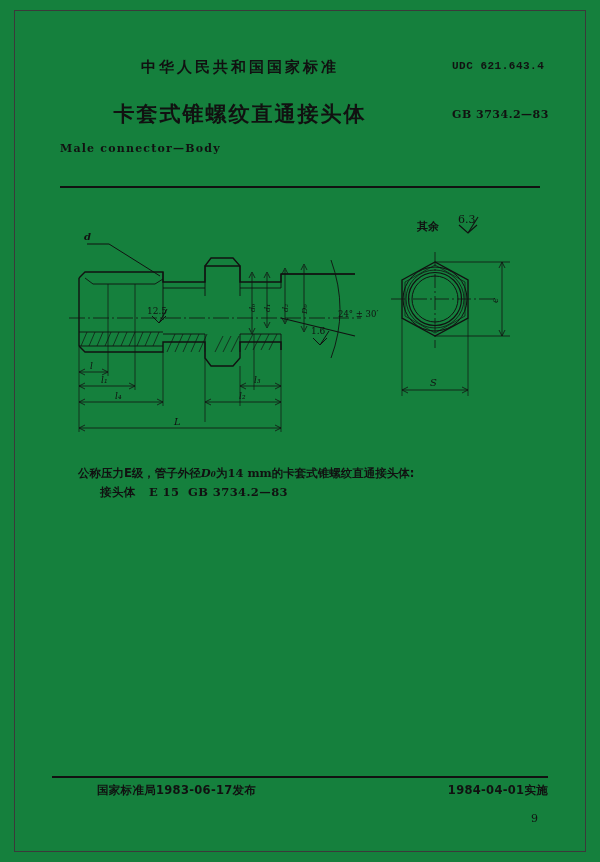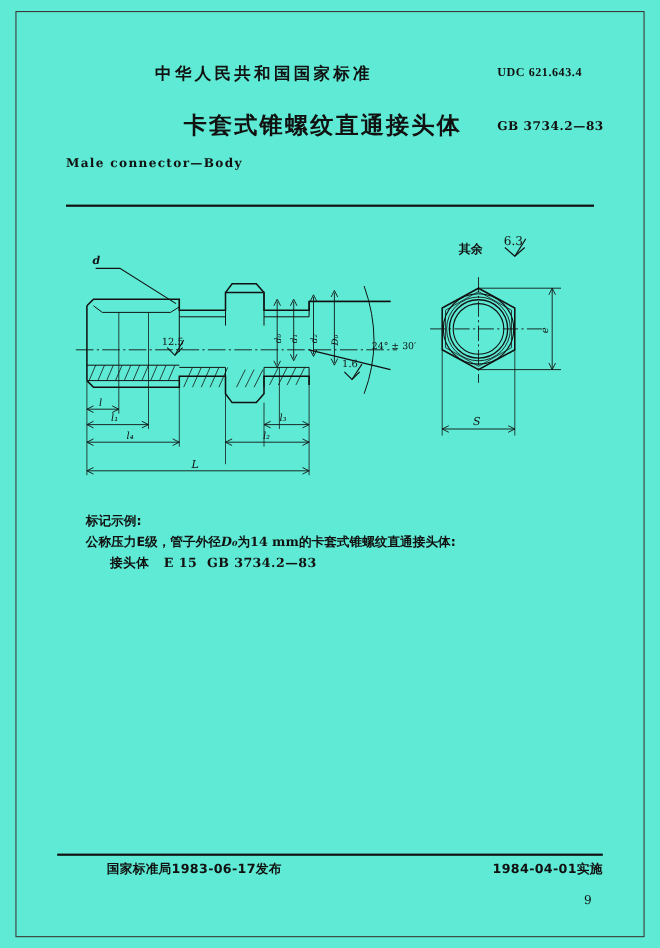--- a/index.html
+++ b/index.html
@@ -4,21 +4,21 @@
 <style>
   html, body {
     margin: 0;
     padding: 0;
     background: #b8b8b8;
   }
   .page {
     position: relative;
     width: 600px;
     height: 862px;
-    background: #5eead4;
+    background: #15803d;
     overflow: hidden;
     font-family: "DejaVu Sans", "Liberation Sans", sans-serif;
     color: #111;
   }
   
   .frame {
     position: absolute;
     left: 14px; top: 10px;
     width: 572px; height: 842px;
     border: 1px solid #3a3a3a;
@@ -36,32 +36,32 @@
     font-family: "DejaVu Sans", sans-serif;
   }
   .hdr-cn-wrap { position: absolute; left: 60px; width: 360px; top: 58px; text-align: center; }
 
   .udc {
     position: absolute;
     left: 452px; top: 60px;
     font-size: 11px;
     font-weight: bold;
     letter-spacing: 0.5px;
-    font-family: Liberation Serif, serif;
+    font-family: Liberation Mono, monospace;
   }
   .gbno {
     position: absolute;
     left: 452px; top: 108px;
     font-size: 11px;
     font-weight: bold;
     letter-spacing: 0.5px;
     font-family: "DejaVu Serif", serif;
   }
 
-  .title-cn-wrap { position: absolute; left: 60px; width: 360px; top: 100px; text-align: right; }
+  .title-cn-wrap { position: absolute; left: 60px; width: 360px; top: 100px; text-align: center; }
   .title-cn {
     font-size: 21px;
     font-weight: bold;
     letter-spacing: 2px;
   }
   .title-en-wrap { position: absolute; left: 60px; width: 360px; top: 142px; }
   .title-en {
     font-size: 11px;
     font-weight: bold;
     letter-spacing: 1.2px;
@@ -349,21 +349,20 @@
           <path d="M353,187 L347,190 L353,193"></path>
           <path d="M407,187 L413,190 L407,193"></path>
         </g>
         <text x="375" y="186" font-size="10" font-style="italic" stroke="none" fill="#111">S</text>
 
       </g>
     </svg>
   </div>
 
   <div class="mark">
-    <div class="l1">标记示例:</div>
     <div class="l2">
       <span>公称压力E级，管子外径</span><span class="it">D₀</span><span>为</span><span class="mono">14 mm</span><span>的卡套式锥螺纹直通接头体:</span>
     </div>
     <div class="l3">
       <span>接头体</span>&nbsp;&nbsp;&nbsp;<span class="mono">E 15</span>&nbsp;&nbsp;<span class="mono">GB 3734.2—83</span>
     </div>
   </div>
 
   <div class="rule-bot"></div>
   <div class="foot-left">国家标准局1983-06-17发布</div>

